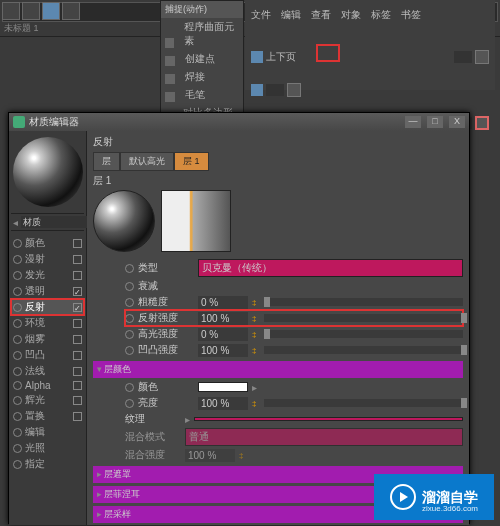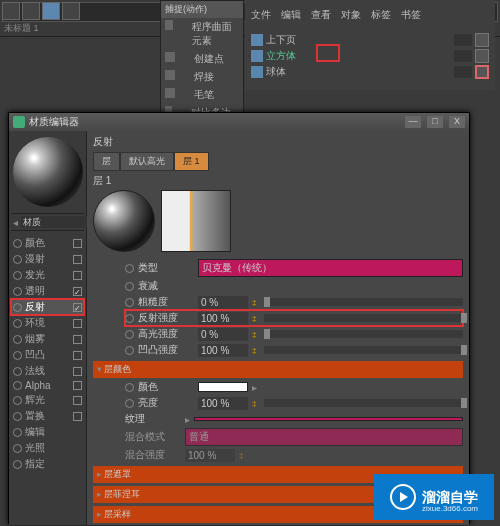--- a/index.html
+++ b/index.html
@@ -6,27 +6,27 @@
 body { background:#3a3a3a; width:500px; height:526px; overflow:hidden; position:relative; color:#bbb; }
 .bg-top { height:35px; background:#393939; border-bottom:1px solid #222; }
 .bg-top-inner { height:20px; background:#2a2a2a; margin:2px; border:1px solid #555; }
 .icons-row { position:absolute; top:2px; left:2px; display:flex; gap:2px; }
 .icons-row span { width:18px; height:18px; background:#444; border:1px solid #666; display:flex; align-items:center; justify-content:center; }
 .icons-row span.sel { background:#5c88b0; }
 .untitled { position:absolute; top:22px; left:4px; color:#888; font-size:9px;text-align:right; }
 
 .side-panel { position:absolute; top:0; left:160px; width:84px; background:#444; border:1px solid #222; }
 .sp-head { background:#555; padding:2px 4px; color:#ccc; font-size:9px; }
-.sp-item { display:flex; align-items:flex-start; gap:19px; padding:2px 4px; color:#bbb; font-size:9px; }
+.sp-item { display:flex; align-items:flex-end; gap:10px; padding:2px 4px; color:#bbb; font-size:9px; }
 .sp-icon { width:10px; height:10px; background:#666; }
 
 .right-panel { position:absolute; top:0; left:245px; width:250px; height:90px; background:#3e3e3e; }
 .rp-menu { display:flex; gap:10px; padding:8px 6px; color:#bbb; font-size:9px; background:#3e3e3e; }
 .rp-tree { padding:2px 6px; }
-.tree-row { display:flex; align-items:center; gap:3px; height:16px; }
+.tree-row { display:flex; align-items:center; gap:3px; height:16px;margin-top:17px; }
 .tree-icon { width:12px; height:12px; }
 .tree-name { flex:1; color:#bbb; }
 .tree-name.blue { color:#5c9; }
 .tree-dots { width:18px; height:12px; background:#333; }
 .check { width:14px; height:14px; background:#555; border:1px solid #777; }
 .check.sel { border:2px solid #d66; padding:0; }
 .redbox1 { position:absolute; top:44px; left:316px; width:24px; height:18px; border:2px solid #d33; }
 
 
 .mat-win { position:absolute; top:112px; left:8px; width:462px; height:412px; background:#444; border:1px solid #000; box-shadow:0 0 6px #000; }
@@ -61,21 +61,21 @@
 
 .field-row { display:flex; align-items:center; gap:4px; padding:1px 0; font-size:9px; color:#ccc;margin-left:32px; }
 .field-row .dot { width:9px; height:9px; border:1px solid #888; border-radius:50%; }
 .field-row .fl { width:56px; }
 .field-row .val { width:50px; background:#3a3a3a; padding:1px 3px; color:#ccc; }
 .field-row .spin { width:8px; color:#d90; font-size:8px; }
 .field-row .slider { flex:1; height:8px; background:#3a3a3a; position:relative; }
 .field-row .slider .hnd { position:absolute; top:-1px; width:6px; height:10px; background:#888; }
 .field-row select, .field-row .dd { flex:1; background:#be185d; border:1px solid #222; color:#ccc; padding:1px 3px; }
 .field-row.mark { outline:2px solid #d33; outline-offset:-1px; }
-.group-hd { background:#c2410c; padding:2px 4px; color:#ccc; font-size:9px; margin:3px 0 1px; }
+.group-hd { background:#a21caf; padding:2px 4px; color:#ccc; font-size:9px; margin:3px 0 1px; }
 .group-hd::before { content:"▾ "; color:#888; }
 .group-hd.coll::before { content:"▸ "; }
 .swatch { width:50px; height:10px; background:#fff; border:1px solid #222; }
 
 .logo { position:absolute; bottom:6px; right:6px; width:120px; height:46px; background:#0a79cc; color:#fff; display:flex; align-items:center; justify-content:center; gap:6px; }
 .logo .play { width:26px; height:26px; border:2px solid #fff; border-radius:50%; display:flex; align-items:center; justify-content:center; }
 .logo .play::after { content:""; border-left:8px solid #fff; border-top:5px solid transparent; border-bottom:5px solid transparent; margin-left:2px;}
 .logo .txt { display:flex; flex-direction:column; line-height:1.1; }
 .logo .txt .main { font-size:14px; font-weight:bold;margin-top:10px; }
 .logo .txt .sub { font-size:8px; opacity:.85; }
@@ -133,21 +133,20 @@
   </div>
   <div class="rp-tree">
     <div class="tree-row">
         <span class="tree-icon" style="background:#5c88b0"></span>
         <span class="tree-name">上下页</span>
         <span class="tree-dots"></span>
         <span class="check"></span>
       </div>
     <div class="tree-row">
         <span class="tree-icon" style="background:#5c88b0"></span>
-        <span class="tree-name blue">立方体</span>
         <span class="tree-dots"></span>
         <span class="check"></span>
       </div>
     <div class="tree-row">
         <span class="tree-icon" style="background:#58a"></span>
         <span class="tree-name">球体</span>
         <span class="tree-dots"></span>
         <span class="check sel"></span>
       </div>
   </div>

